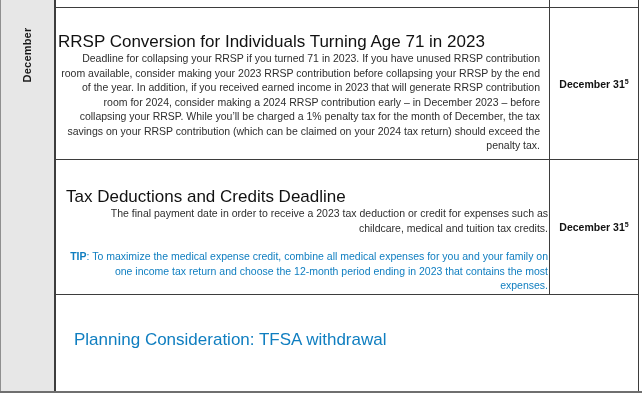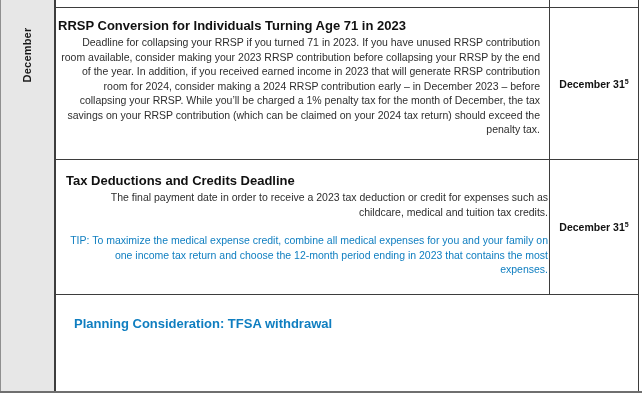--- a/index.html
+++ b/index.html
@@ -31,29 +31,29 @@
     display:flex;align-items:center;justify-content:center;
   }
   .month-label{
     transform:rotate(-90deg);
     font-weight:bold;font-size:11px;color:#1a1a1a;
     letter-spacing:0.2px;white-space:nowrap;
   }
   
   .cell{position:absolute;font-size:10.5px;line-height:14.5px;}
   .cell h3{
-    margin:0 0 2px 0;font-size:13px;line-height:14px;
-    font-weight:bold;color:#111111;
+    margin:16px 0 2px 0;font-size:17px;line-height:14px;
+    font-weight:normal;color:#111111;
   }
   .cell p{margin:0;text-align:right;}
   .rrsp-cell{left:58px;top:19px;width:482px;}
   .tax-cell{left:66px;top:174px;width:482px;}
   .tip-para{margin-top:14px !important;}
   .blue{color:#0f7ec0;}
-  .blue-bold{color:#0f7ec0;font-weight:normal;}
+  .blue-bold{color:#0f7ec0;font-weight:bold;}
   .plan-cell{left:74px;top:317px;width:578px;}
   .plan-cell h3{color:#0f7ec0;}
   
   .date-cell{
     position:absolute;left:550px;width:88px;
     display:flex;align-items:center;justify-content:center;
     font-weight:bold;font-size:10.5px;color:#111111;
     text-align:center;
   }
   .date-1{top:8px;height:151px;}

